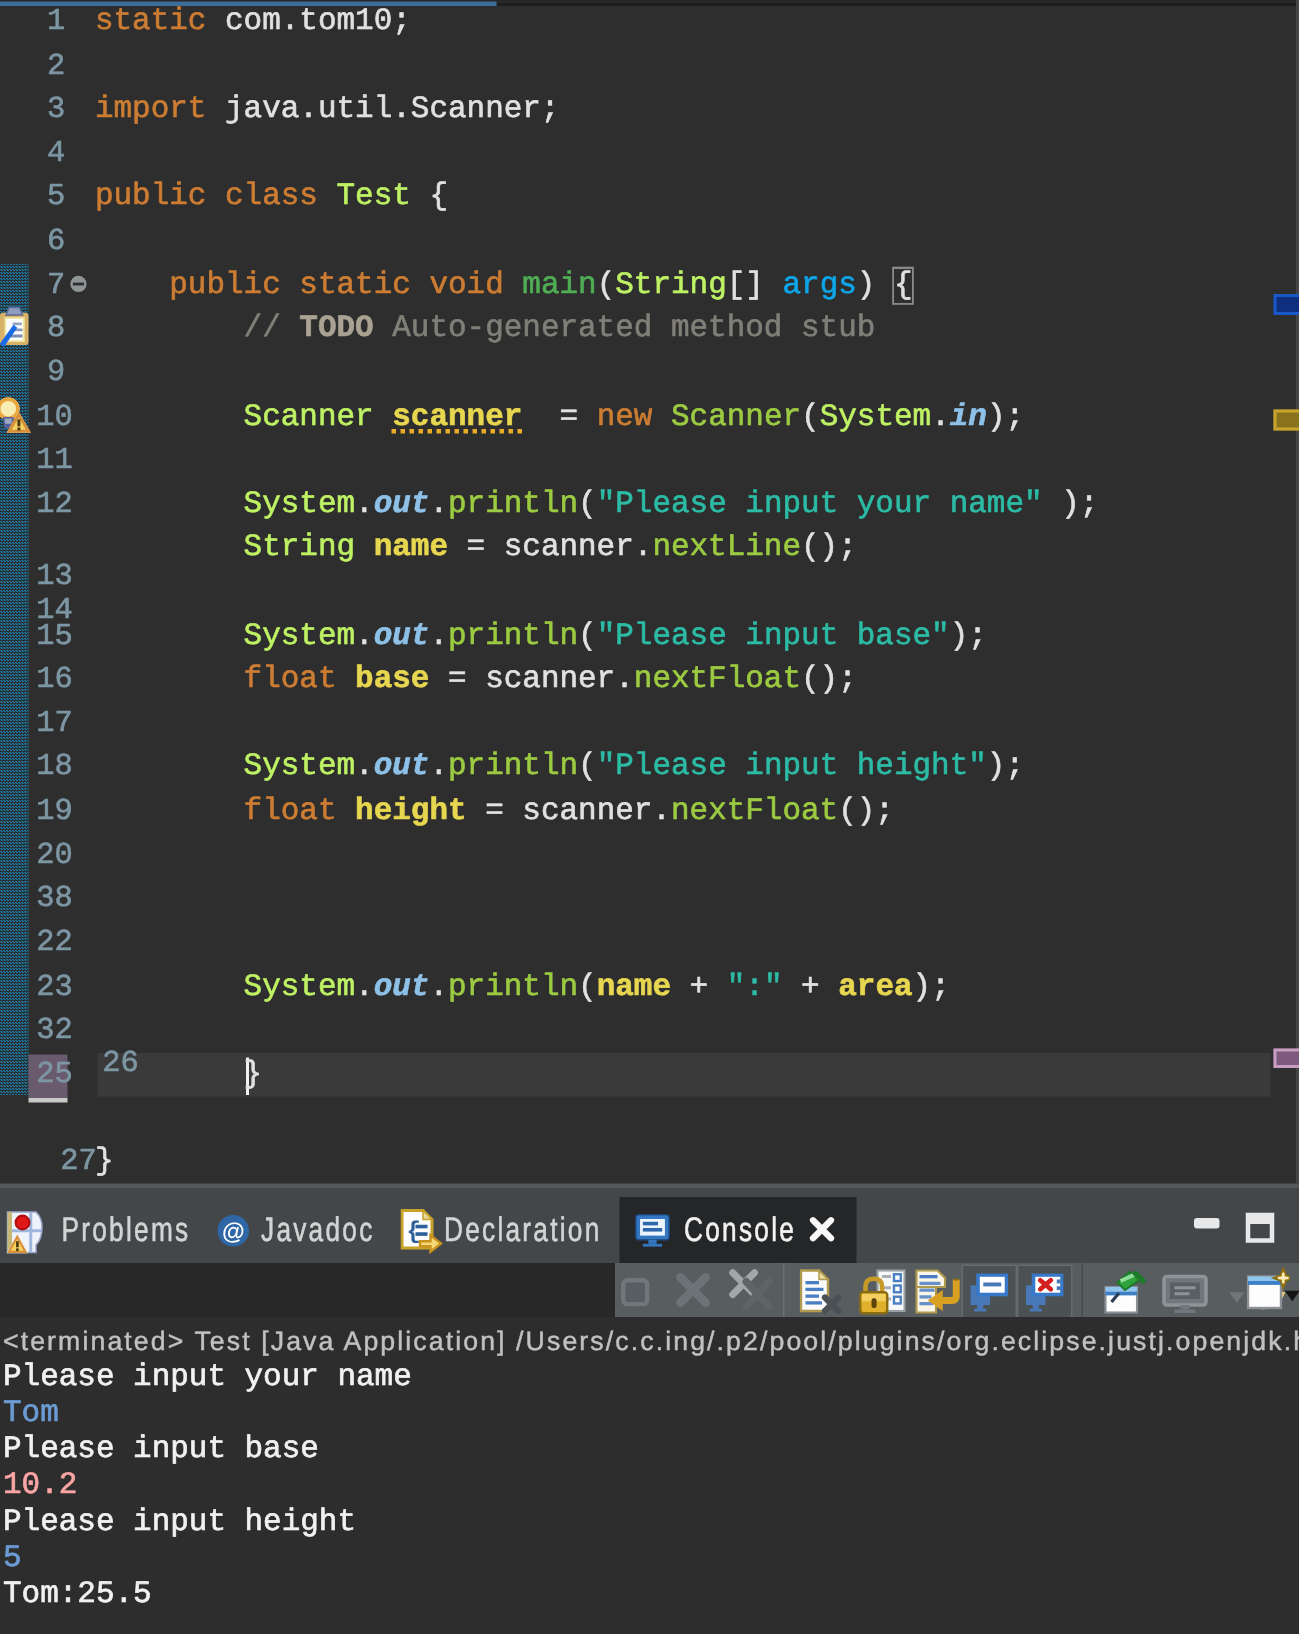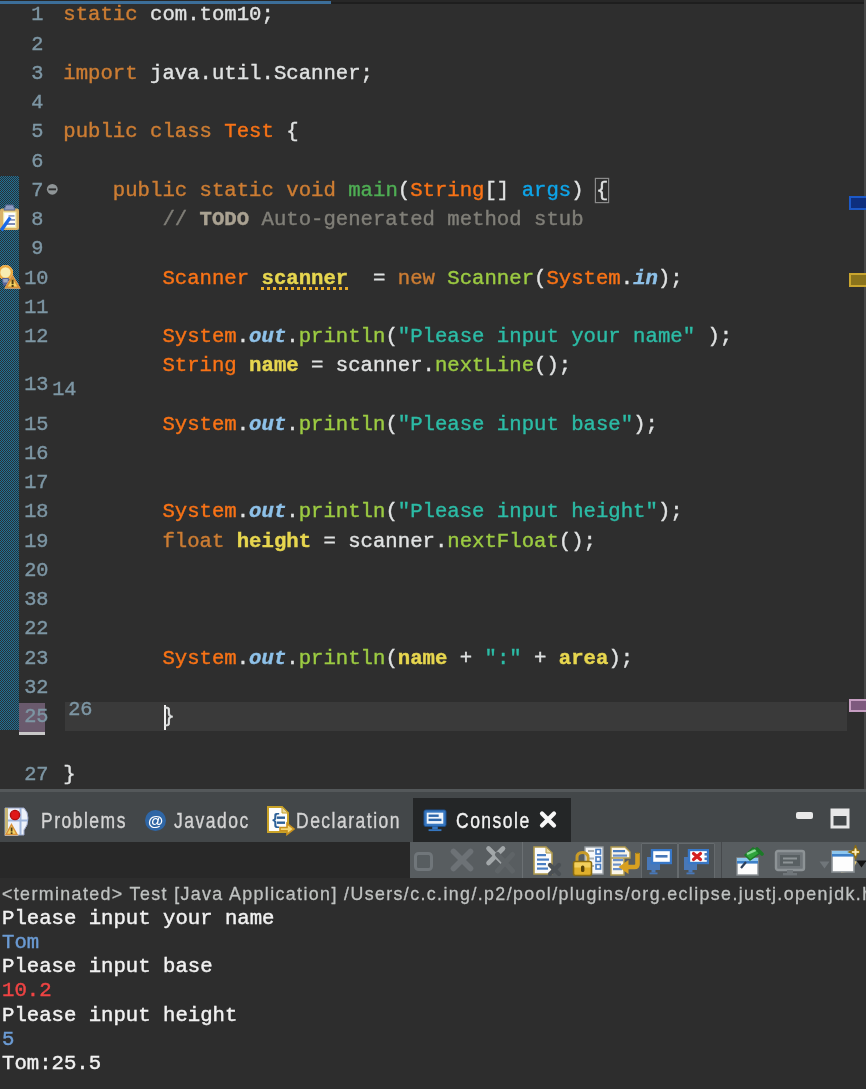--- a/index.html
+++ b/index.html
@@ -1,21 +1,21 @@
 <!DOCTYPE html>
 <html><head>
 <meta charset="utf-8">
 <style>
 html,body{margin:0;padding:0;}
 body{width:866px;height:1089px;overflow:hidden;position:relative;background:#2e2e2e;font-family:"Liberation Mono",monospace;}
 .abs{position:absolute;}
 .ln{position:absolute;left:0;width:48.5px;text-align:right;font-size:20.3px;-webkit-text-stroke-width:0.4px;line-height:29.23px;height:29.23px;color:#7d96a4;}
 .cl{position:absolute;left:63.3px;-webkit-text-stroke-width:0.4px;font-size:20.65px;line-height:29.23px;height:29.23px;white-space:pre;color:#e0e2e2;}
 .kw{color:#cd7d33;}
-.cls{color:#f97316;margin-top:15px;}
+.cls{color:#bef264;margin-top:15px;}
 .meth{color:#9ccb42;}
 .mdecl{color:#4fae54;}
 .str{color:#2cbca6;}
 .var{color:#e7d64f;font-weight:bold;}
 .varu{color:#e7d64f;font-weight:bold;text-decoration:underline dotted #e8ac28 3px;text-underline-offset:3px;}
 .fld{color:#8ec1e8;font-weight:bold;font-style:italic;}
 .cmt{color:#807f78;}
 .todo{color:#aaa292;font-weight:bold;}
 .num{color:#4c96d6;}
 .param{color:#0ea5e9;}
@@ -46,43 +46,44 @@
 <div class="ln" style="top:88.1px;width:43.5px;">4</div>
 <div class="ln" style="top:117.3px;width:43.5px;">5</div>
 <div class="ln" style="top:146.6px;width:43.5px;">6</div>
 <div class="ln" style="top:175.8px;width:43.5px;">7</div>
 <div class="ln" style="top:205.0px;width:43.5px;">8</div>
 <div class="ln" style="top:234.2px;width:43.5px;">9</div>
 <div class="ln" style="top:263.5px;">10</div>
 <div class="ln" style="top:292.7px;">11</div>
 <div class="ln" style="top:321.9px;">12</div>
 <div class="ln" style="top:370px;">13</div>
-<div class="ln" style="top:375px;padding-left:28px;">14</div>
+<div class="ln" style="top:393px;">14</div>
 <div class="ln" style="top:409.6px;">15</div>
 <div class="ln" style="top:438.8px;">16</div>
 <div class="ln" style="top:468.1px;">17</div>
 <div class="ln" style="top:497.3px;">18</div>
 <div class="ln" style="top:526.5px;">19</div>
 <div class="ln" style="top:555.8px;">20</div>
 <div class="ln" style="top:585.0px;">38</div>
 <div class="ln" style="top:614.2px;">22</div>
 <div class="ln" style="top:643.5px;">23</div>
 <div class="ln" style="top:672.7px;">32</div>
 <div class="ln" style="top:701.9px;">25</div>
 <div class="ln" style="top:695px;padding-left:44px;">26</div>
-<div class="ln" style="top:760.4px;">27</div>
+<div class="ln" style="top:760.4px;margin-left:16px;">27</div>
 <div class="cl" style="top:0.4px;"><span class="kw">static</span> com.tom10;</div>
 <div class="cl" style="top:58.9px;"><span class="kw">import</span> java.util.Scanner;</div>
 <div class="cl" style="top:117.3px;"><span class="kw">public</span> <span class="kw">class</span> <span class="cls">Test</span> {</div>
 <div class="cl" style="top:175.8px;">    <span class="kw">public</span> <span class="kw">static</span> <span class="kw">void</span> <span class="mdecl">main</span>(<span class="cls">String</span>[] <span class="param">args</span>) <span class="bracebox">{</span></div>
 <div class="cl" style="top:263.5px;">        <span class="cls">Scanner</span> <span class="varu">scanner</span>  = <span class="kw">new</span> <span class="meth">Scanner</span>(<span class="cls">System</span>.<span class="fld">in</span>);</div>
 <div class="cl" style="top:205.0px;">        <span class="cmt">// <span class="todo">TODO</span> Auto-generated method stub</span></div>
 <div class="cl" style="top:321.9px;">        <span class="cls">System</span>.<span class="fld">out</span>.<span class="meth">println</span>(<span class="str">"Please input your name"</span> );</div>
 <div class="cl" style="top:351.2px;">        <span class="cls">String</span> <span class="var">name</span> = scanner.<span class="meth">nextLine</span>();</div>
 <div class="cl" style="top:409.6px;">        <span class="cls">System</span>.<span class="fld">out</span>.<span class="meth">println</span>(<span class="str">"Please input base"</span>);</div>
+<div class="cl" style="top:438.8px;">        <span class="kw">float</span> <span class="var">base</span> = scanner.<span class="meth">nextFloat</span>();</div>
 <div class="cl" style="top:497.3px;">        <span class="cls">System</span>.<span class="fld">out</span>.<span class="meth">println</span>(<span class="str">"Please input height"</span>);</div>
 <div class="cl" style="top:526.5px;">        <span class="kw">float</span> <span class="var">height</span> = scanner.<span class="meth">nextFloat</span>();</div>
 <div class="cl" style="top:643.5px;">        <span class="cls">System</span>.<span class="fld">out</span>.<span class="meth">println</span>(<span class="var">name</span> + <span class="str">":"</span> + <span class="var">area</span>);</div>
 <div class="cl" style="top:701.9px;">        }</div>
 <div class="cl" style="top:760.4px;">}</div>
 <svg class="abs" style="left:45px;top:182px;" width="15" height="15" viewBox="0 0 15 15">
 <circle cx="7.3" cy="7.3" r="5.4" fill="#8f9597"></circle>
       <rect x="3.6" y="6.4" width="7.4" height="1.9" fill="#2e2e2e"></rect>
 </svg>
 
@@ -299,17 +300,17 @@
   <svg class="abs" style="left:446px;top:18px;" width="11" height="8" viewBox="0 0 11 8">
       <path d="M0.5 0.5 L10.5 0.5 L5.5 7.5 Z" fill="#141414"></path>
     </svg>
 </div>
 
 <div class="abs" style="left:0;top:878px;width:866px;height:211px;background:#2d2d2d;overflow:hidden;">
   <div style="position:absolute;left:2px;top:6px;font-family:'Liberation Sans',sans-serif;font-size:17.8px;letter-spacing:1.4px;color:#bfc2c1;white-space:nowrap;-webkit-text-stroke-width:0.3px;">&lt;terminated&gt; Test [Java Application] /Users/c.c.ing/.p2/pool/plugins/org.eclipse.justj.openjdk.hotspot.jre.full.macosx</div>
   <div style="position:absolute;left:2px;top:28.5px;font-size:20.65px;line-height:24.28px;white-space:pre;color:#f1f1f1;-webkit-text-stroke-width:0.45px;">Please input your name
 <span style="color:#6b9bd4;">Tom</span>
 Please input base
-<span style="color:#ef4444;">10.2</span>
+<span style="color:#fca5a5;">10.2</span>
 Please input height
 <span style="color:#6b9bd4;">5</span>
 Tom:25.5</div>
 </div>
 
 </body></html>

